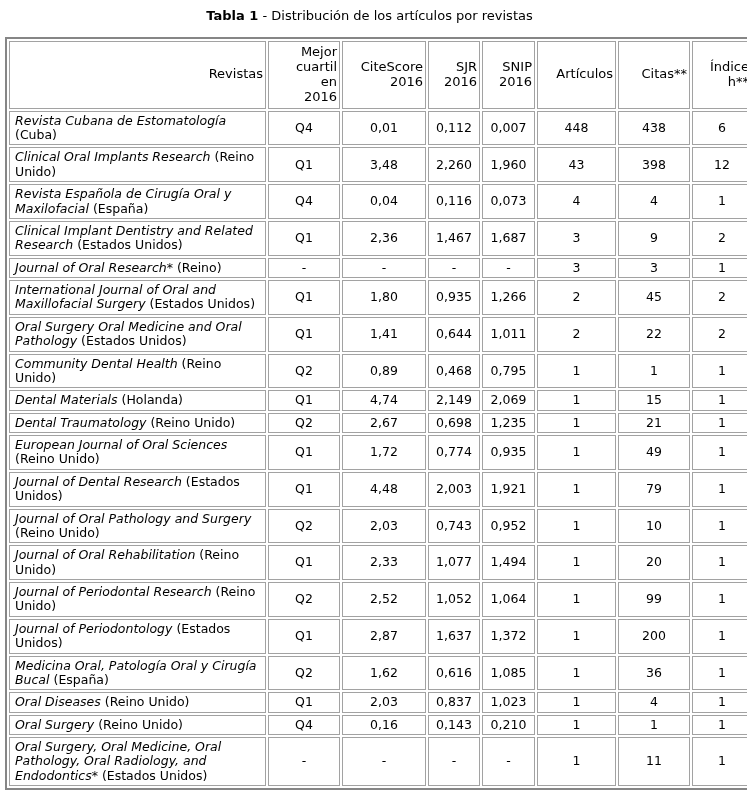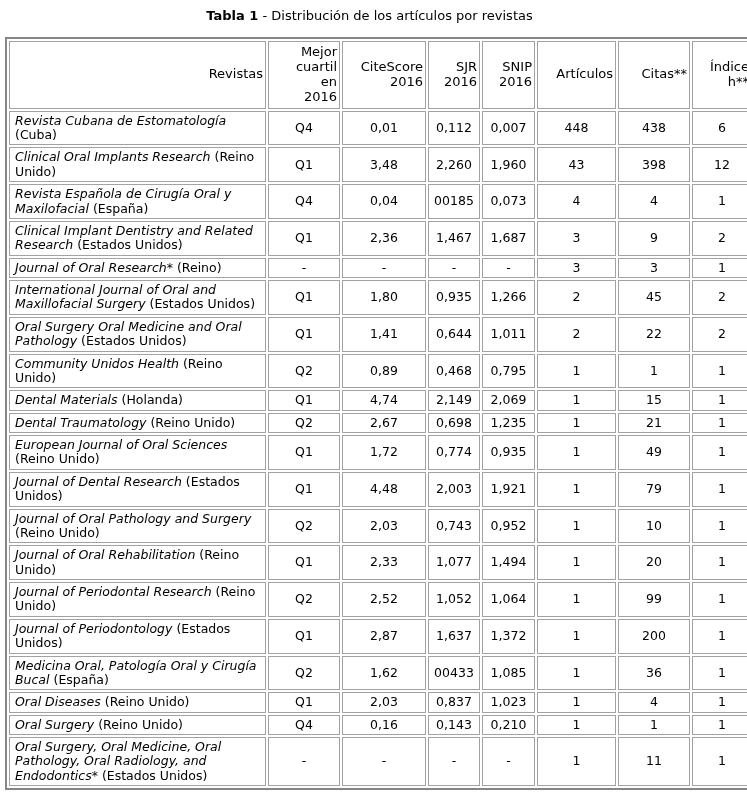--- a/index.html
+++ b/index.html
@@ -117,21 +117,21 @@
           <td class="num">2,260</td>
           <td class="num">1,960</td>
           <td class="num">43</td>
           <td class="num">398</td>
           <td class="num">12</td>
         </tr>
         <tr>
           <td class="journal"><i>Revista Española de Cirugía Oral y Maxilofacial</i> <span>(España)</span></td>
           <td class="num">Q4</td>
           <td class="num">0,04</td>
-          <td class="num">00185</td>
+          <td class="num">0,116</td>
           <td class="num">0,073</td>
           <td class="num">4</td>
           <td class="num">4</td>
           <td class="num">1</td>
         </tr>
         <tr>
           <td class="journal"><i>Clinical Implant Dentistry and Related Research</i> <span>(Estados Unidos)</span></td>
           <td class="num">Q1</td>
           <td class="num">2,36</td>
           <td class="num">1,467</td>
@@ -164,21 +164,21 @@
           <td class="journal"><i>Oral Surgery Oral Medicine and Oral Pathology</i> <span>(Estados Unidos)</span></td>
           <td class="num">Q1</td>
           <td class="num">1,41</td>
           <td class="num">0,644</td>
           <td class="num">1,011</td>
           <td class="num">2</td>
           <td class="num">22</td>
           <td class="num">2</td>
         </tr>
         <tr>
-          <td class="journal"><i>Community Unidos Health</i> <span>(Reino Unido)</span></td>
+          <td class="journal"><i>Community Dental Health</i> <span>(Reino Unido)</span></td>
           <td class="num">Q2</td>
           <td class="num">0,89</td>
           <td class="num">0,468</td>
           <td class="num">0,795</td>
           <td class="num">1</td>
           <td class="num">1</td>
           <td class="num">1</td>
         </tr>
         <tr>
           <td class="journal"><i>Dental Materials</i> <span>(Holanda)</span></td>
@@ -257,21 +257,21 @@
           <td class="num">1,637</td>
           <td class="num">1,372</td>
           <td class="num">1</td>
           <td class="num">200</td>
           <td class="num">1</td>
         </tr>
         <tr>
           <td class="journal"><i>Medicina Oral, Patología Oral y Cirugía Bucal</i> <span>(España)</span></td>
           <td class="num">Q2</td>
           <td class="num">1,62</td>
-          <td class="num">00433</td>
+          <td class="num">0,616</td>
           <td class="num">1,085</td>
           <td class="num">1</td>
           <td class="num">36</td>
           <td class="num">1</td>
         </tr>
         <tr>
           <td class="journal"><i>Oral Diseases</i> <span>(Reino Unido)</span></td>
           <td class="num">Q1</td>
           <td class="num">2,03</td>
           <td class="num">0,837</td>

